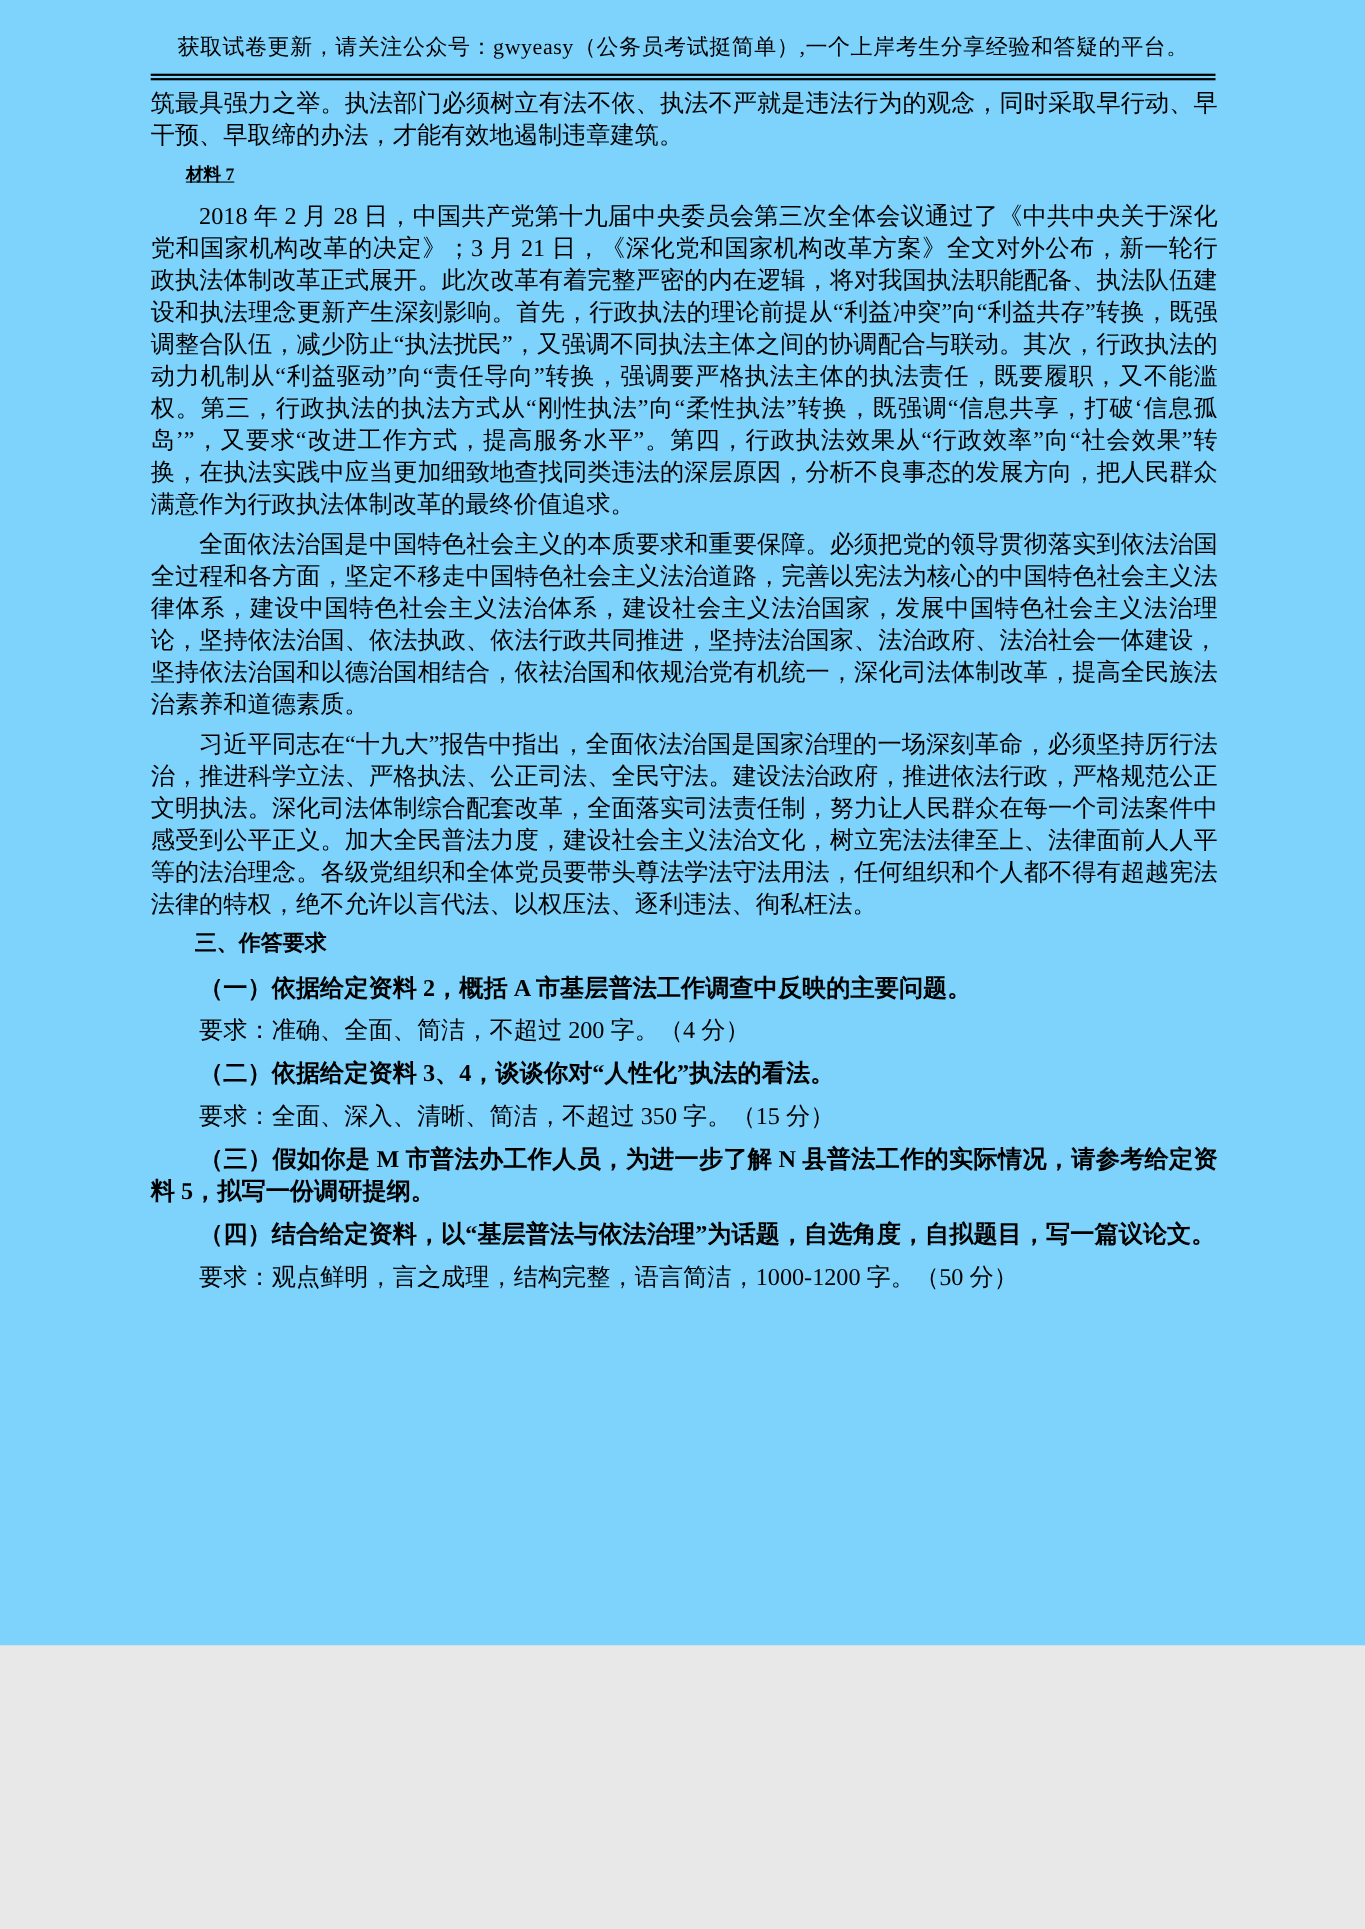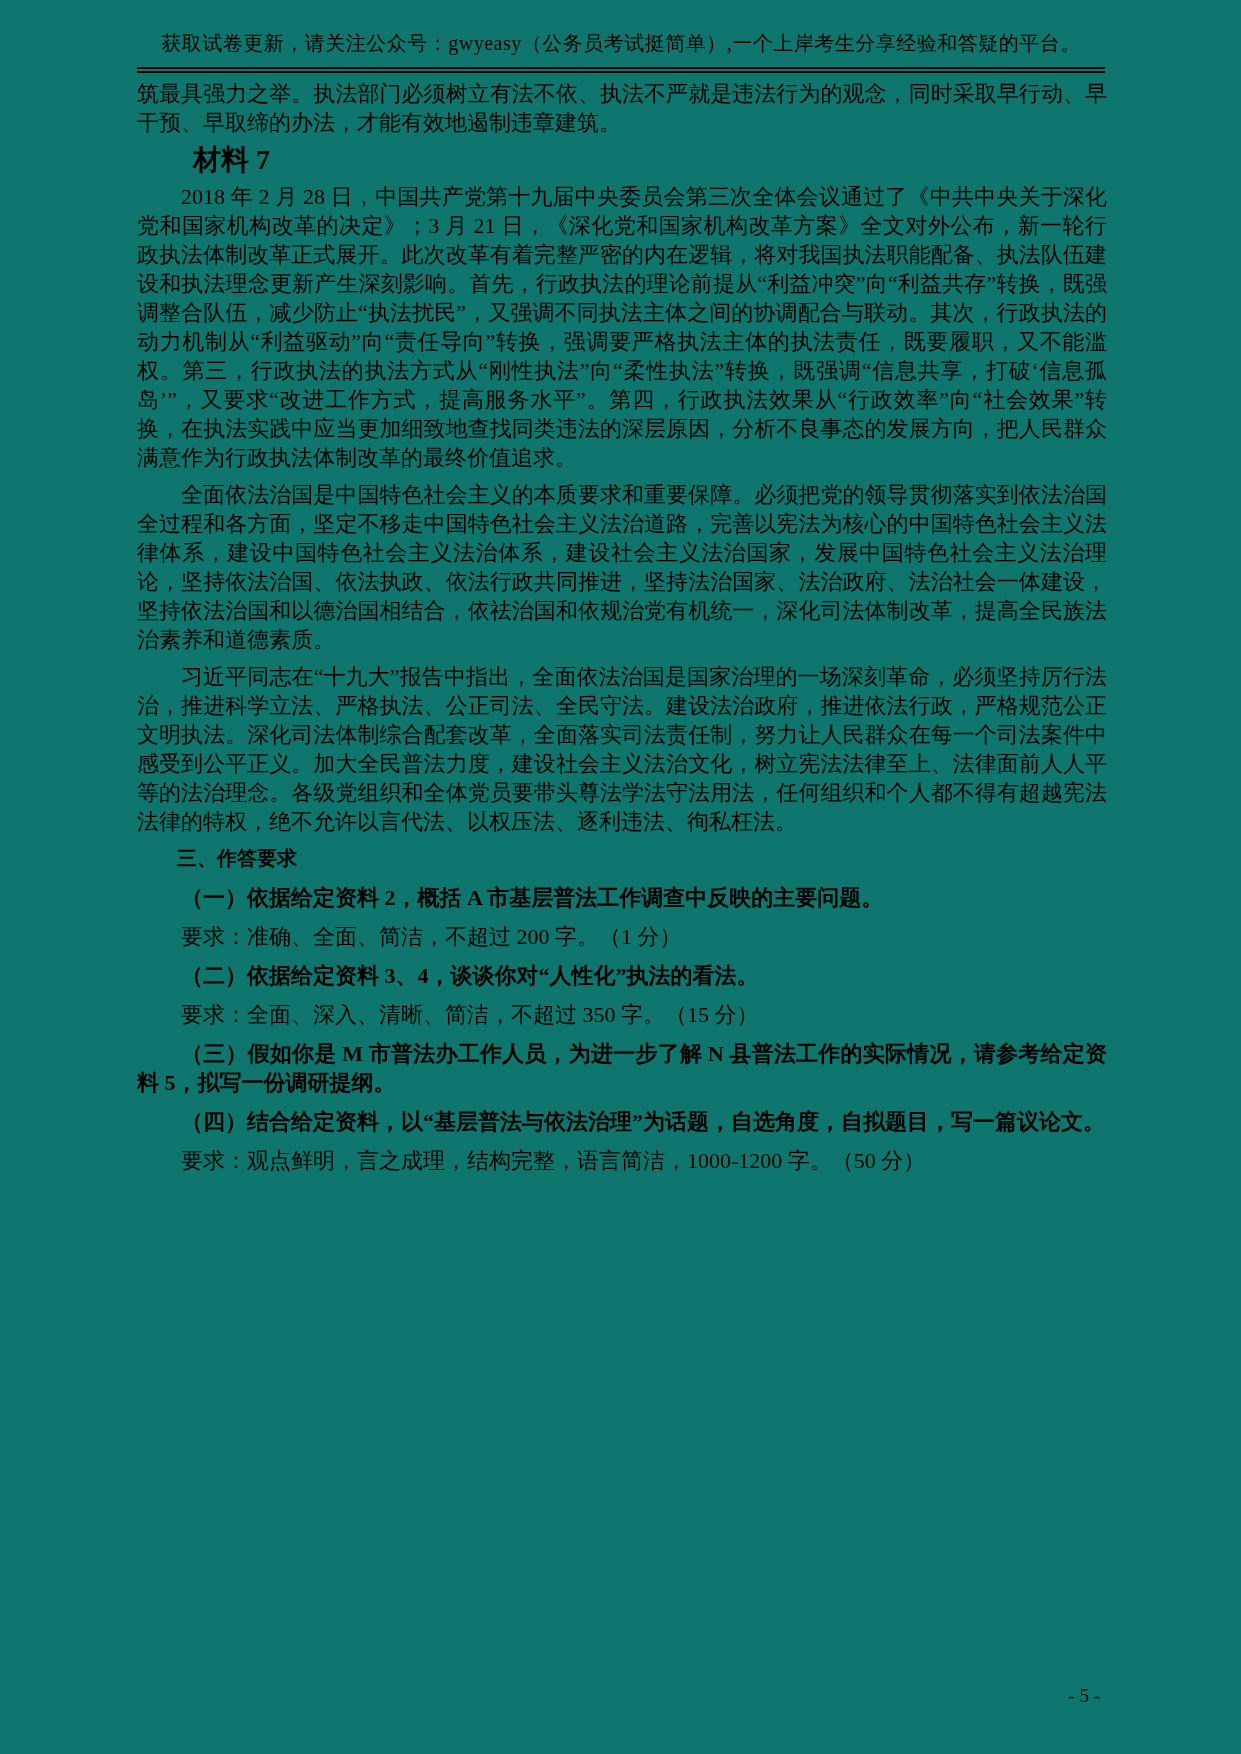--- a/index.html
+++ b/index.html
@@ -3,23 +3,23 @@
 <meta charset="utf-8">
 <style>
   html, body {
     margin: 0;
     padding: 0;
     background: #e8e8e8;
   }
   .page {
     position: relative;
     width: 1241px;
-    height: 1754px;
+    height: 1496px;
     margin: 0 auto;
-    background: #0f766e;
+    background: #7dd3fc;
     color: #000000;
     font-family: "Liberation Serif", "DejaVu Serif", serif;
     overflow: hidden;
   }
   .header-notice {
     position: absolute;
     top: 30px;
     left: 137px;
     width: 968px;
     text-align: center;
@@ -51,21 +51,22 @@
     margin: 0 0 8px 0;
     text-indent: 2em;
   }
   .body-text p.no-indent {
     text-indent: 0;
   }
   .material-heading {
     font-weight: bold;
     margin: 14px 0 9px 0;
     text-indent: 2em;
-    font-size: 28px;
+    font-size: 16px;
+    text-decoration: underline;
   }
   .section-heading {
     font-weight: bold;
     margin: 12px 0 0 0;
     text-indent: 2em;
     font-size: 20px;
     font-family: Liberation Serif, serif;
   }
   .task-question {
     font-weight: bold;
@@ -99,21 +100,21 @@
 
     <p>2018 年 2 月 28 日，中国共产党第十九届中央委员会第三次全体会议通过了《中共中央关于深化党和国家机构改革的决定》；3 月 21 日，《深化党和国家机构改革方案》全文对外公布，新一轮行政执法体制改革正式展开。此次改革有着完整严密的内在逻辑，将对我国执法职能配备、执法队伍建设和执法理念更新产生深刻影响。首先，行政执法的理论前提从“利益冲突”向“利益共存”转换，既强调整合队伍，减少防止“执法扰民”，又强调不同执法主体之间的协调配合与联动。其次，行政执法的动力机制从“利益驱动”向“责任导向”转换，强调要严格执法主体的执法责任，既要履职，又不能滥权。第三，行政执法的执法方式从“刚性执法”向“柔性执法”转换，既强调“信息共享，打破‘信息孤岛’”，又要求“改进工作方式，提高服务水平”。第四，行政执法效果从“行政效率”向“社会效果”转换，在执法实践中应当更加细致地查找同类违法的深层原因，分析不良事态的发展方向，把人民群众满意作为行政执法体制改革的最终价值追求。</p>
 
     <p>全面依法治国是中国特色社会主义的本质要求和重要保障。必须把党的领导贯彻落实到依法治国全过程和各方面，坚定不移走中国特色社会主义法治道路，完善以宪法为核心的中国特色社会主义法律体系，建设中国特色社会主义法治体系，建设社会主义法治国家，发展中国特色社会主义法治理论，坚持依法治国、依法执政、依法行政共同推进，坚持法治国家、法治政府、法治社会一体建设，坚持依法治国和以德治国相结合，依祛治国和依规治党有机统一，深化司法体制改革，提高全民族法治素养和道德素质。</p>
 
     <p>习近平同志在“十九大”报告中指出，全面依法治国是国家治理的一场深刻革命，必须坚持厉行法治，推进科学立法、严格执法、公正司法、全民守法。建设法治政府，推进依法行政，严格规范公正文明执法。深化司法体制综合配套改革，全面落实司法责任制，努力让人民群众在每一个司法案件中感受到公平正义。加大全民普法力度，建设社会主义法治文化，树立宪法法律至上、法律面前人人平等的法治理念。各级党组织和全体党员要带头尊法学法守法用法，任何组织和个人都不得有超越宪法法律的特权，绝不允许以言代法、以权压法、逐利违法、徇私枉法。</p>
 
     <p class="section-heading">三、作答要求</p>
 
     <p class="task-question">（一）依据给定资料 2，概括 A 市基层普法工作调查中反映的主要问题。</p>
-    <p class="task-requirement">要求：准确、全面、简洁，不超过 200 字。（1 分）</p>
+    <p class="task-requirement">要求：准确、全面、简洁，不超过 200 字。（4 分）</p>
 
     <p class="task-question">（二）依据给定资料 3、4，谈谈你对“人性化”执法的看法。</p>
     <p class="task-requirement">要求：全面、深入、清晰、简洁，不超过 350 字。（15 分）</p>
 
     <p class="task-question">（三）假如你是 M 市普法办工作人员，为进一步了解 N 县普法工作的实际情况，请参考给定资料 5，拟写一份调研提纲。</p>
 
     <p class="task-question">（四）结合给定资料，以“基层普法与依法治理”为话题，自选角度，自拟题目，写一篇议论文。</p>
     <p class="task-requirement">要求：观点鲜明，言之成理，结构完整，语言简洁，1000-1200 字。（50 分）</p>
 
   </div>

